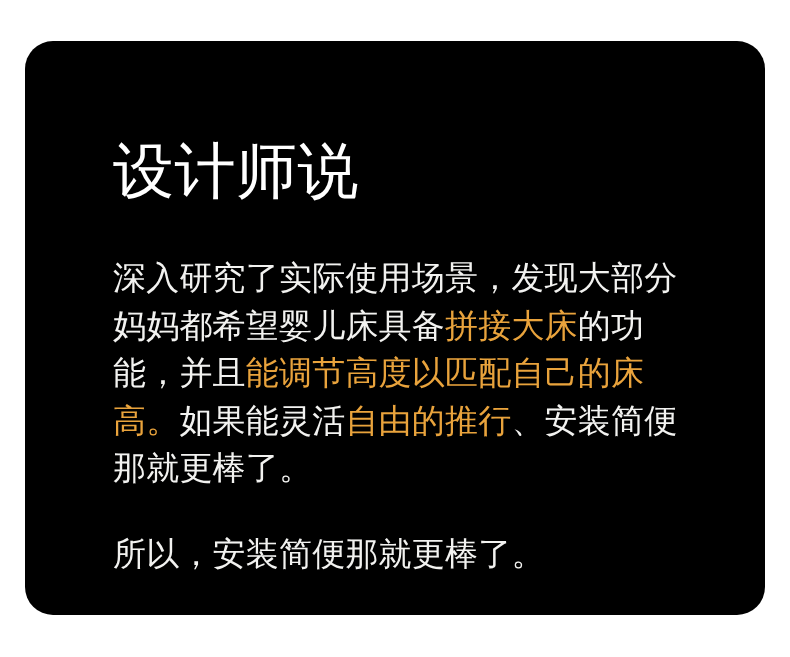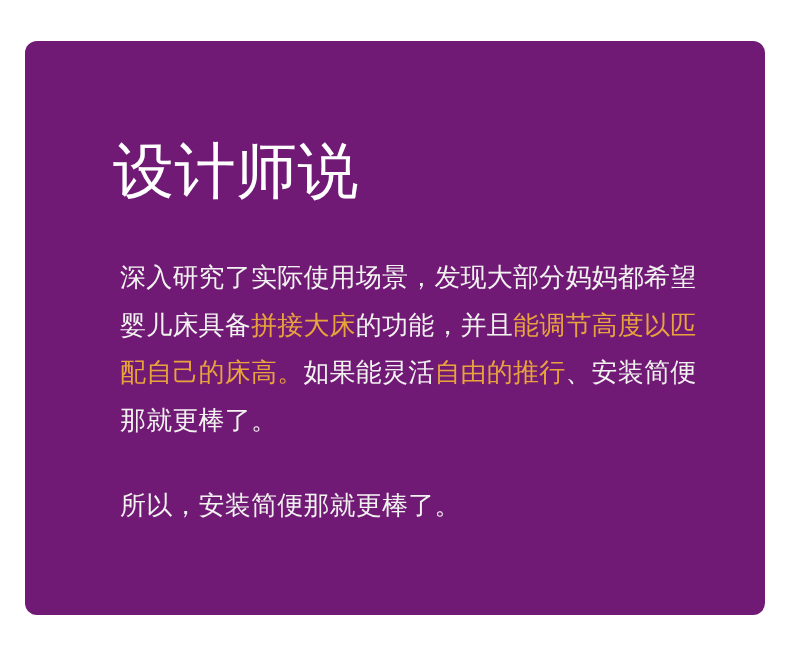--- a/index.html
+++ b/index.html
@@ -40,24 +40,24 @@
     font-size: 61px;
     line-height: 1.12;
     letter-spacing: 0.5px;
     color: #FFFFFF;
     font-weight: 400;
     white-space: nowrap;
   }
 
   .card-body {
     position: absolute;
-    left: 95px;
+    left: 88px;
     top: 213px;
     width: 580px;
-    font-size: 26px;
+    font-size: 33px;
     line-height: 47.5px;
     color: #F2F2F0;
     font-weight: 400;
     letter-spacing: 0.2px;
   }
 
   .para {
     margin: 0;
   }
 
@@ -75,21 +75,21 @@
 
   .seg-plain {
     color: #F2F2F0;
   }
 </style>
 </head>
 <body>
 
 <div class="stage">
 
-  <div class="designer-card" style="background: #701a75; border-radius: 12px; padding-left: 45px;">
+  <div class="designer-card" style="background: #000000; border-radius: 28px; padding-left: 45px;">
 
     <div class="card-title" style="color: rgb(255, 255, 255);">设计师说</div>
 
     <div class="card-body" style="color: rgb(242, 242, 240);">
       <p class="para"><span class="seg seg-plain" style="color: rgb(242, 242, 240);">深入研究了实际使用场景，发现大部分妈妈都希望婴儿床具备</span><span class="seg seg-accent" style="color: rgb(233, 163, 60);">拼接大床</span><span class="seg seg-plain" style="color: rgb(242, 242, 240);">的功能，并且</span><span class="seg seg-accent" style="color: rgb(233, 163, 60);">能调节高度以匹配自己的床高。</span><span class="seg seg-plain" style="color: rgb(242, 242, 240);">如果能灵活</span><span class="seg seg-accent" style="color: rgb(233, 163, 60);">自由的推行</span><span class="seg seg-plain" style="color: rgb(242, 242, 240);">、安装简便那就更棒了。</span></p>
       <div class="para-gap"></div>
       <p class="para"><span class="seg seg-plain" style="color: rgb(242, 242, 240);">所以，安装简便那就更棒了。</span></p>
     </div>
 
   </div>

